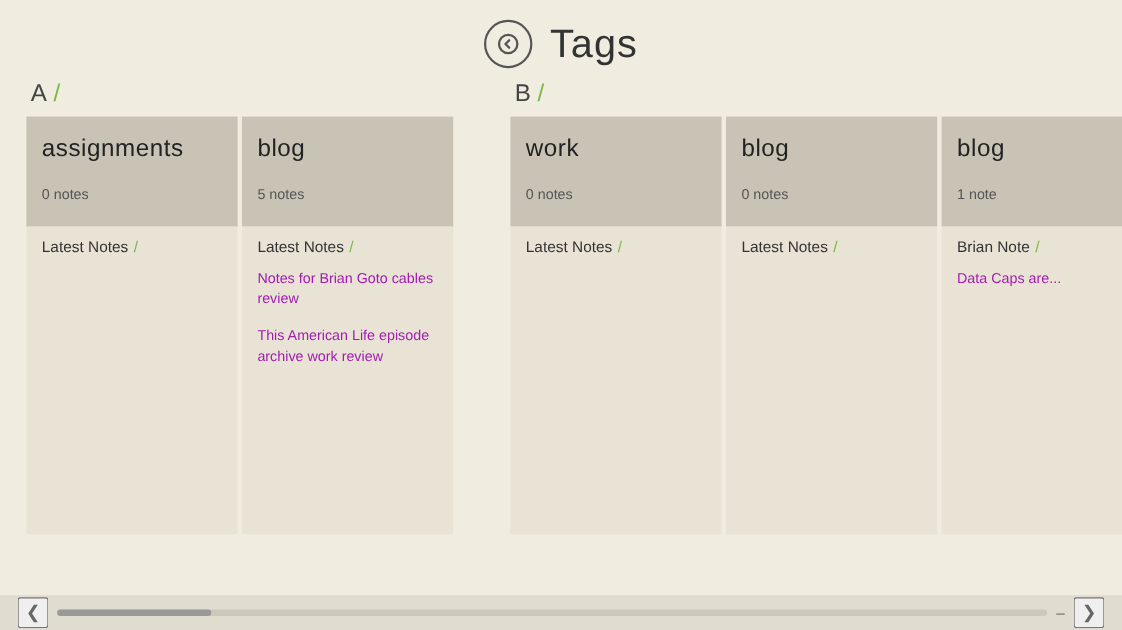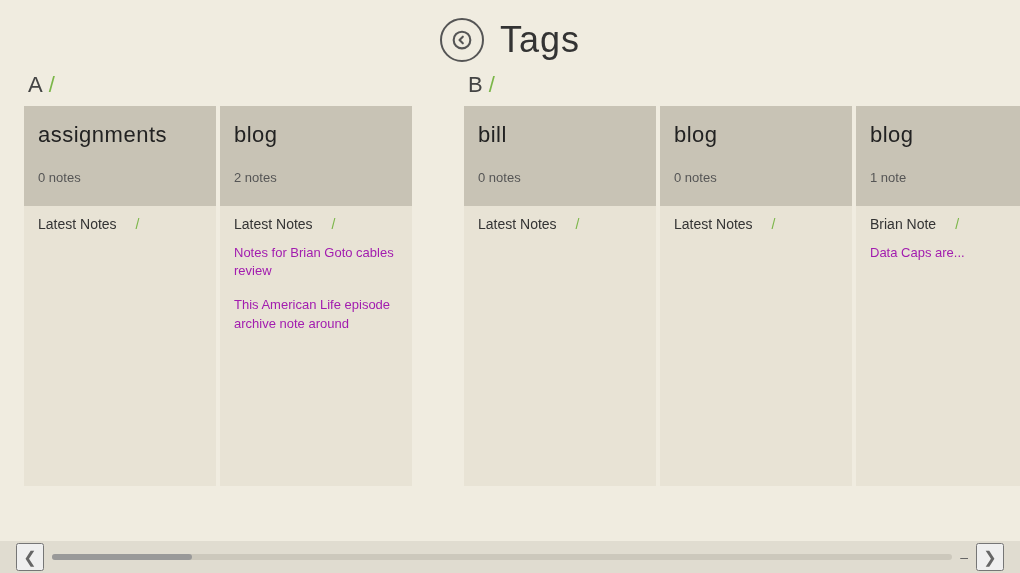--- a/index.html
+++ b/index.html
@@ -93,21 +93,21 @@
 
     .tag-notes {
       background-color: #e8e3d5;
       padding: 10px 14px;
       min-height: 280px;
     }
 
     .latest-notes-header {
       display: flex;
       align-items: flex-start;
-      gap: 19px;
+      gap: 5px;
       margin-bottom: 12px;
       font-size: 14px;
       font-weight: 400;
       color: #333;
     }
 
     .latest-notes-slash {
       color: #7ab648;
     }
 
@@ -223,45 +223,45 @@
             <div class="latest-notes-header">
               <span>Latest Notes</span>
               <span class="latest-notes-slash">/</span>
             </div>
           </div>
         </div>
 
         <div class="tag-card">
           <div class="tag-header">
             <span class="tag-name">blog</span>
-            <span class="tag-count">2 notes</span>
+            <span class="tag-count">5 notes</span>
           </div>
           <div class="tag-notes">
             <div class="latest-notes-header">
               <span>Latest Notes</span>
               <span class="latest-notes-slash">/</span>
             </div>
             <div class="note-item">Notes for Brian Goto cables review</div>
-            <div class="note-item">This American Life episode archive note around</div>
+            <div class="note-item">This American Life episode archive work review</div>
           </div>
         </div>
 
       </div>
     </div>
 
     <div class="section-group">
       <div class="section-label-row">
         <span class="section-letter">B</span>
         <span class="section-slash">/</span>
       </div>
       <div class="tags-container">
 
         <div class="tag-card">
           <div class="tag-header">
-            <span class="tag-name">bill</span>
+            <span class="tag-name">work</span>
             <span class="tag-count">0 notes</span>
           </div>
           <div class="tag-notes">
             <div class="latest-notes-header">
               <span>Latest Notes</span>
               <span class="latest-notes-slash">/</span>
             </div>
           </div>
         </div>
 

